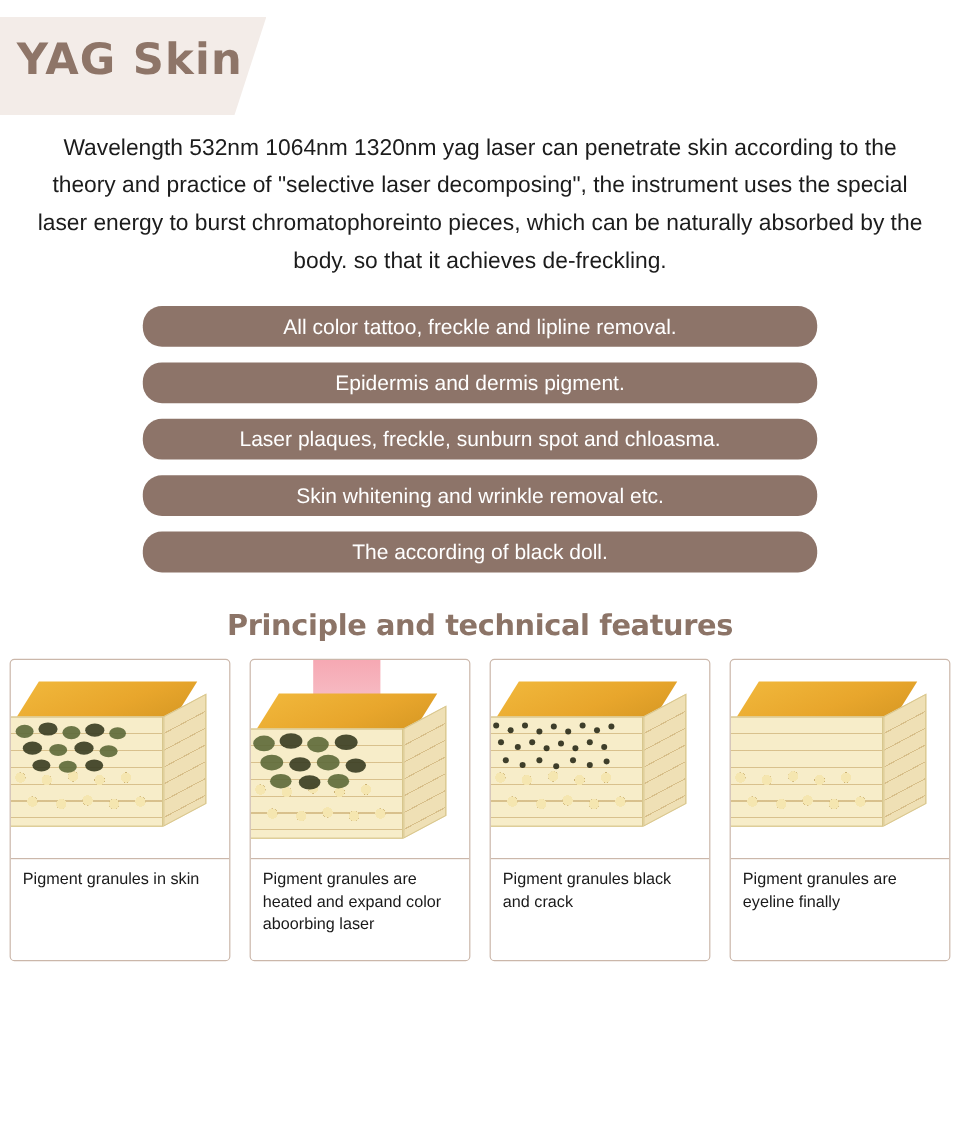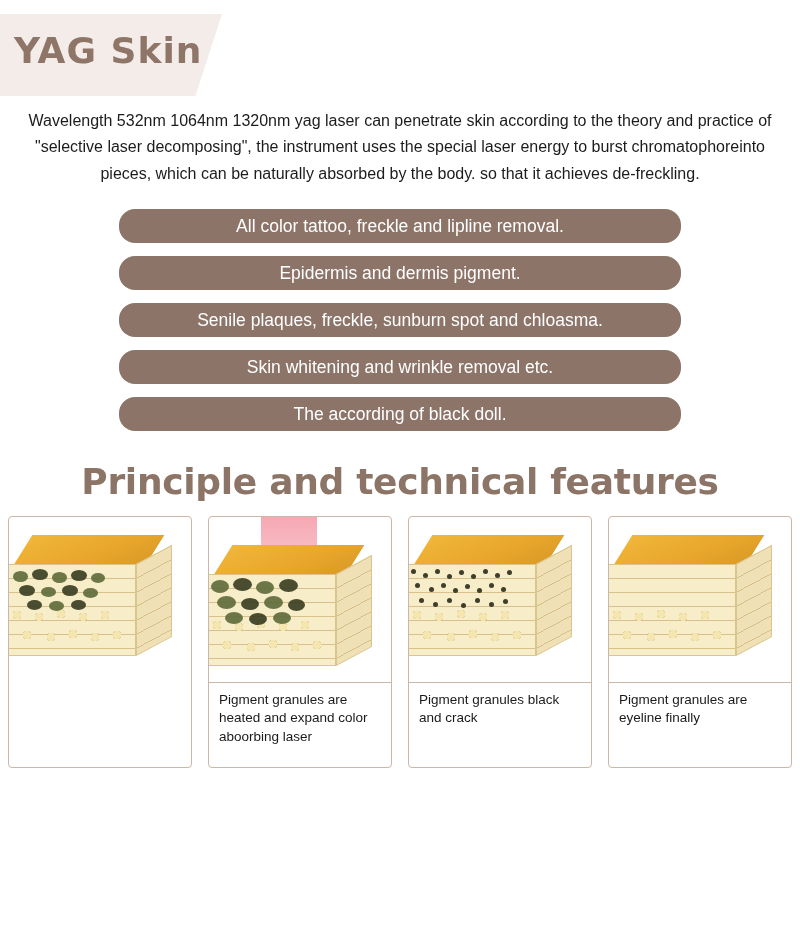--- a/index.html
+++ b/index.html
@@ -39,21 +39,21 @@
     font-weight: bold;
     color: #8e7568;
     letter-spacing: 1px;
     font-family: "DejaVu Sans", sans-serif;
   }
 
   
   .intro {
     margin: 0 24px;
     text-align: center;
-    font-size: 16px;
+    font-size: 19px;
     line-height: 1.65;
     color: #1c1c1c;
   }
 
   
   .pill-list {
     margin: 22px 0 0 0;
     padding: 0;
     list-style: none;
   }
@@ -67,21 +67,21 @@
     font-size: 17.5px;
     line-height: 30px;
     height: 30px;
     padding: 2px 0;
   }
 
   
   .section-heading {
     margin: 30px 0 14px 0;
     text-align: center;
-    font-size: 36px;
+    font-size: 24px;
     font-weight: bold;
     color: #8c7467;
     font-family: "DejaVu Sans", sans-serif;
     letter-spacing: -0.3px;
   }
 
   
   .cards {
     display: flex;
     justify-content: space-between;
@@ -221,21 +221,21 @@
 <div class="header">
   <div class="header-banner"></div>
   <div class="header-title">YAG Skin</div>
 </div>
 
 <p class="intro">Wavelength 532nm 1064nm 1320nm yag laser can penetrate skin according to the theory and practice of "selective laser decomposing", the instrument uses the special laser energy to burst chromatophoreinto pieces, which can be naturally absorbed by the body. so that it achieves de-freckling.</p>
 
 <ul class="pill-list">
   <li class="pill">All color tattoo, freckle and lipline removal.</li>
   <li class="pill">Epidermis and dermis pigment.</li>
-  <li class="pill">Senile plaques, freckle, sunburn spot and chloasma.</li>
+  <li class="pill">Laser plaques, freckle, sunburn spot and chloasma.</li>
   <li class="pill">Skin whitening and wrinkle removal etc.</li>
   <li class="pill">The according of black doll.</li>
 </ul>
 
 <h2 class="section-heading">Principle and technical features</h2>
 
 <div class="cards">
 
   <div class="card">
     <div class="card-figure">
@@ -257,20 +257,21 @@
             <div class="g" style="left:36px;top:20px;width:15px;height:10px;"></div>
             <div class="g dark" style="left:57px;top:18px;width:16px;height:11px;"></div>
             <div class="g" style="left:78px;top:21px;width:15px;height:10px;"></div>
             <div class="g dark" style="left:22px;top:33px;width:15px;height:10px;"></div>
             <div class="g" style="left:44px;top:34px;width:15px;height:10px;"></div>
             <div class="g dark" style="left:66px;top:33px;width:15px;height:10px;"></div>
           </div>
         </div>
       </div>
     </div>
+    <div class="card-caption">Pigment granules in skin</div>
   </div>
 
   <div class="card">
     <div class="card-figure">
       <div class="beam"></div>
       <div class="skin" style="top:28px;">
         <div class="skin-top"></div>
         <div class="skin-side">
           <div class="layer-lines"></div>
         </div>

